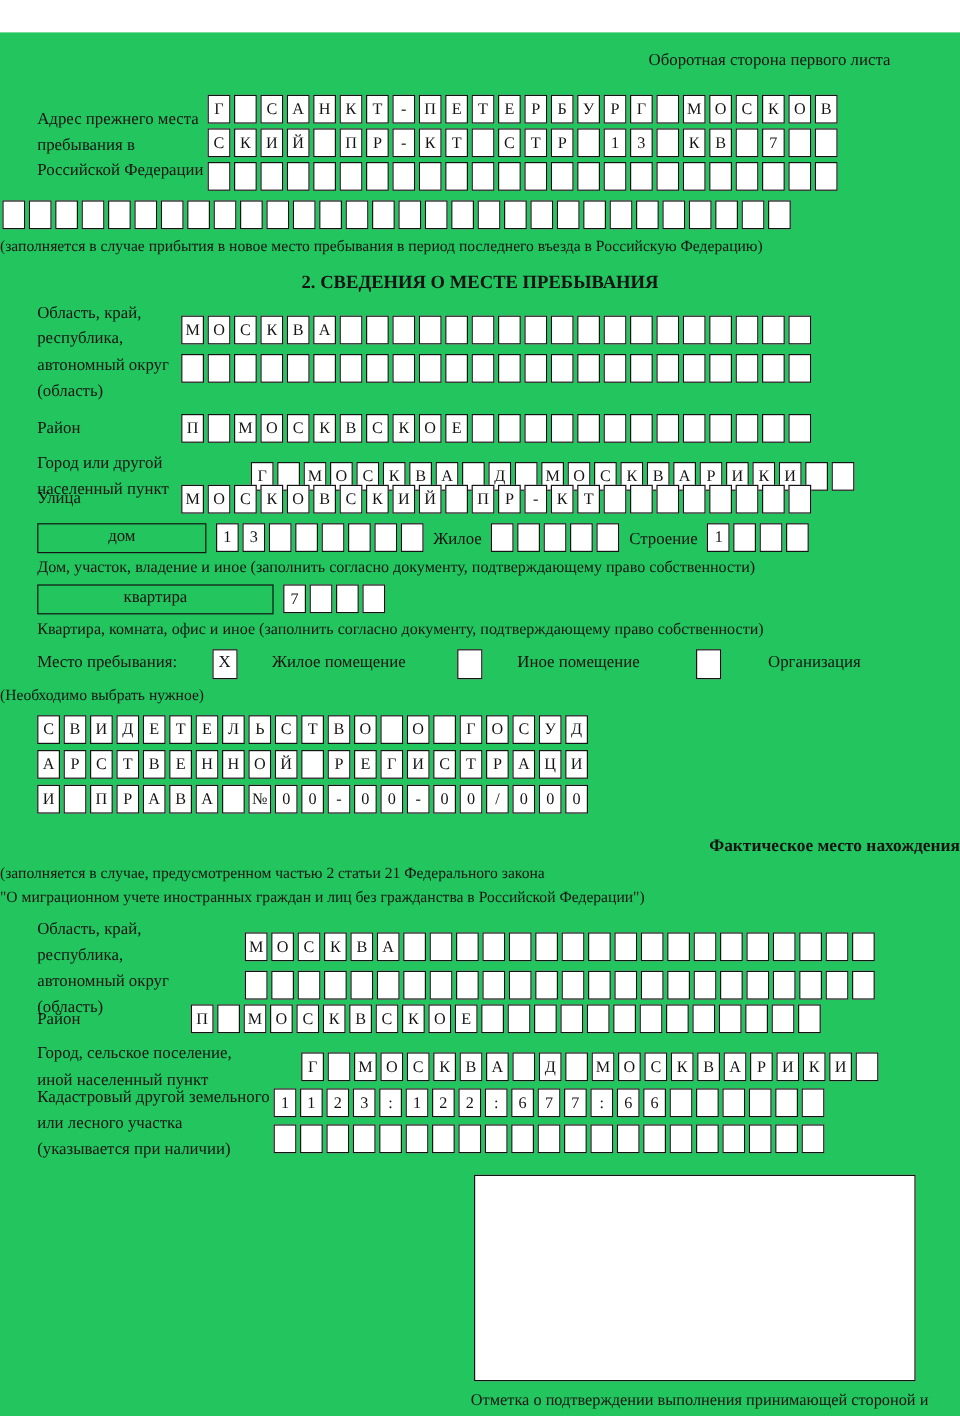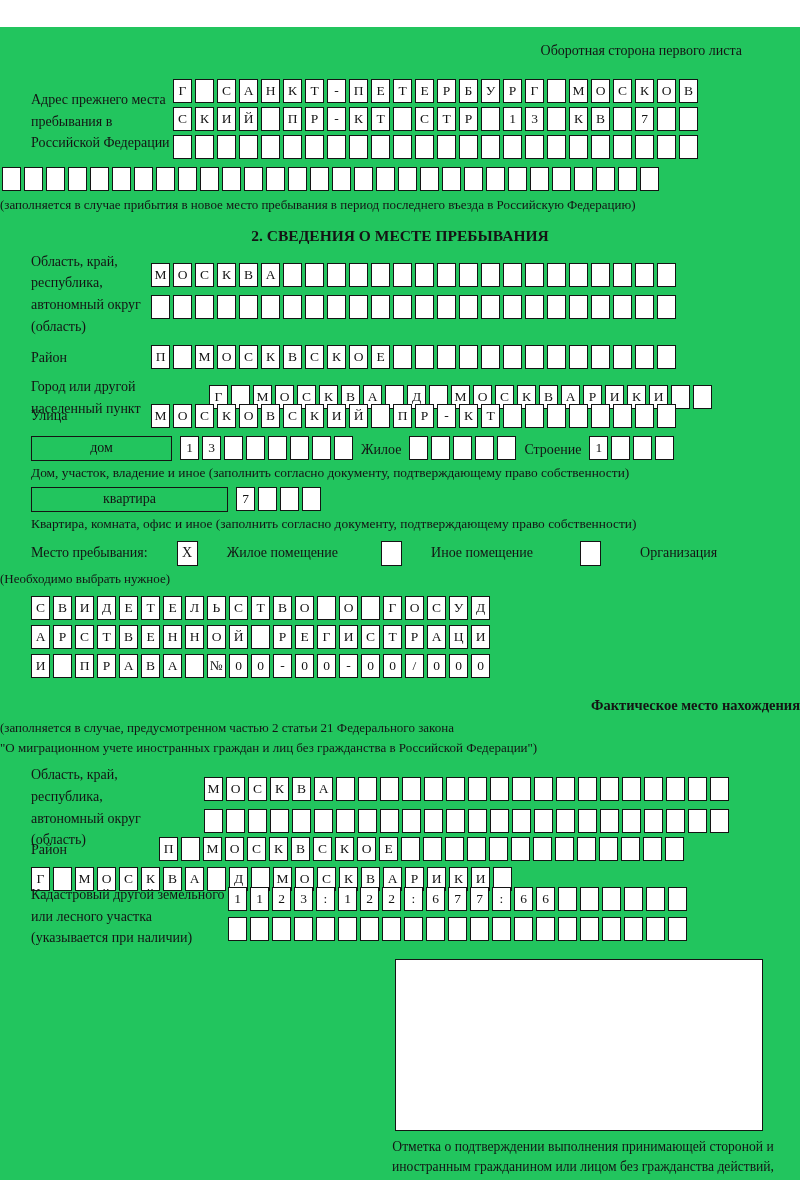--- a/index.html
+++ b/index.html
@@ -535,20 +535,21 @@
         <span class="cell"></span>
         <span class="cell"></span>
         <span class="cell"></span>
         <span class="cell"></span>
         <span class="cell"></span>
         <span class="cell"></span>
       </div>
   </div>
 
   <div class="frow ind gap6">
+    <div class="lbl" style="width:192px">Город, сельское поселение, иной населенный пункт</div>
     <div class="cellrow">
         <span class="cell">Г</span>
         <span class="cell"></span>
         <span class="cell">М</span>
         <span class="cell">О</span>
         <span class="cell">С</span>
         <span class="cell">К</span>
         <span class="cell">В</span>
         <span class="cell">А</span>
         <span class="cell"></span>

